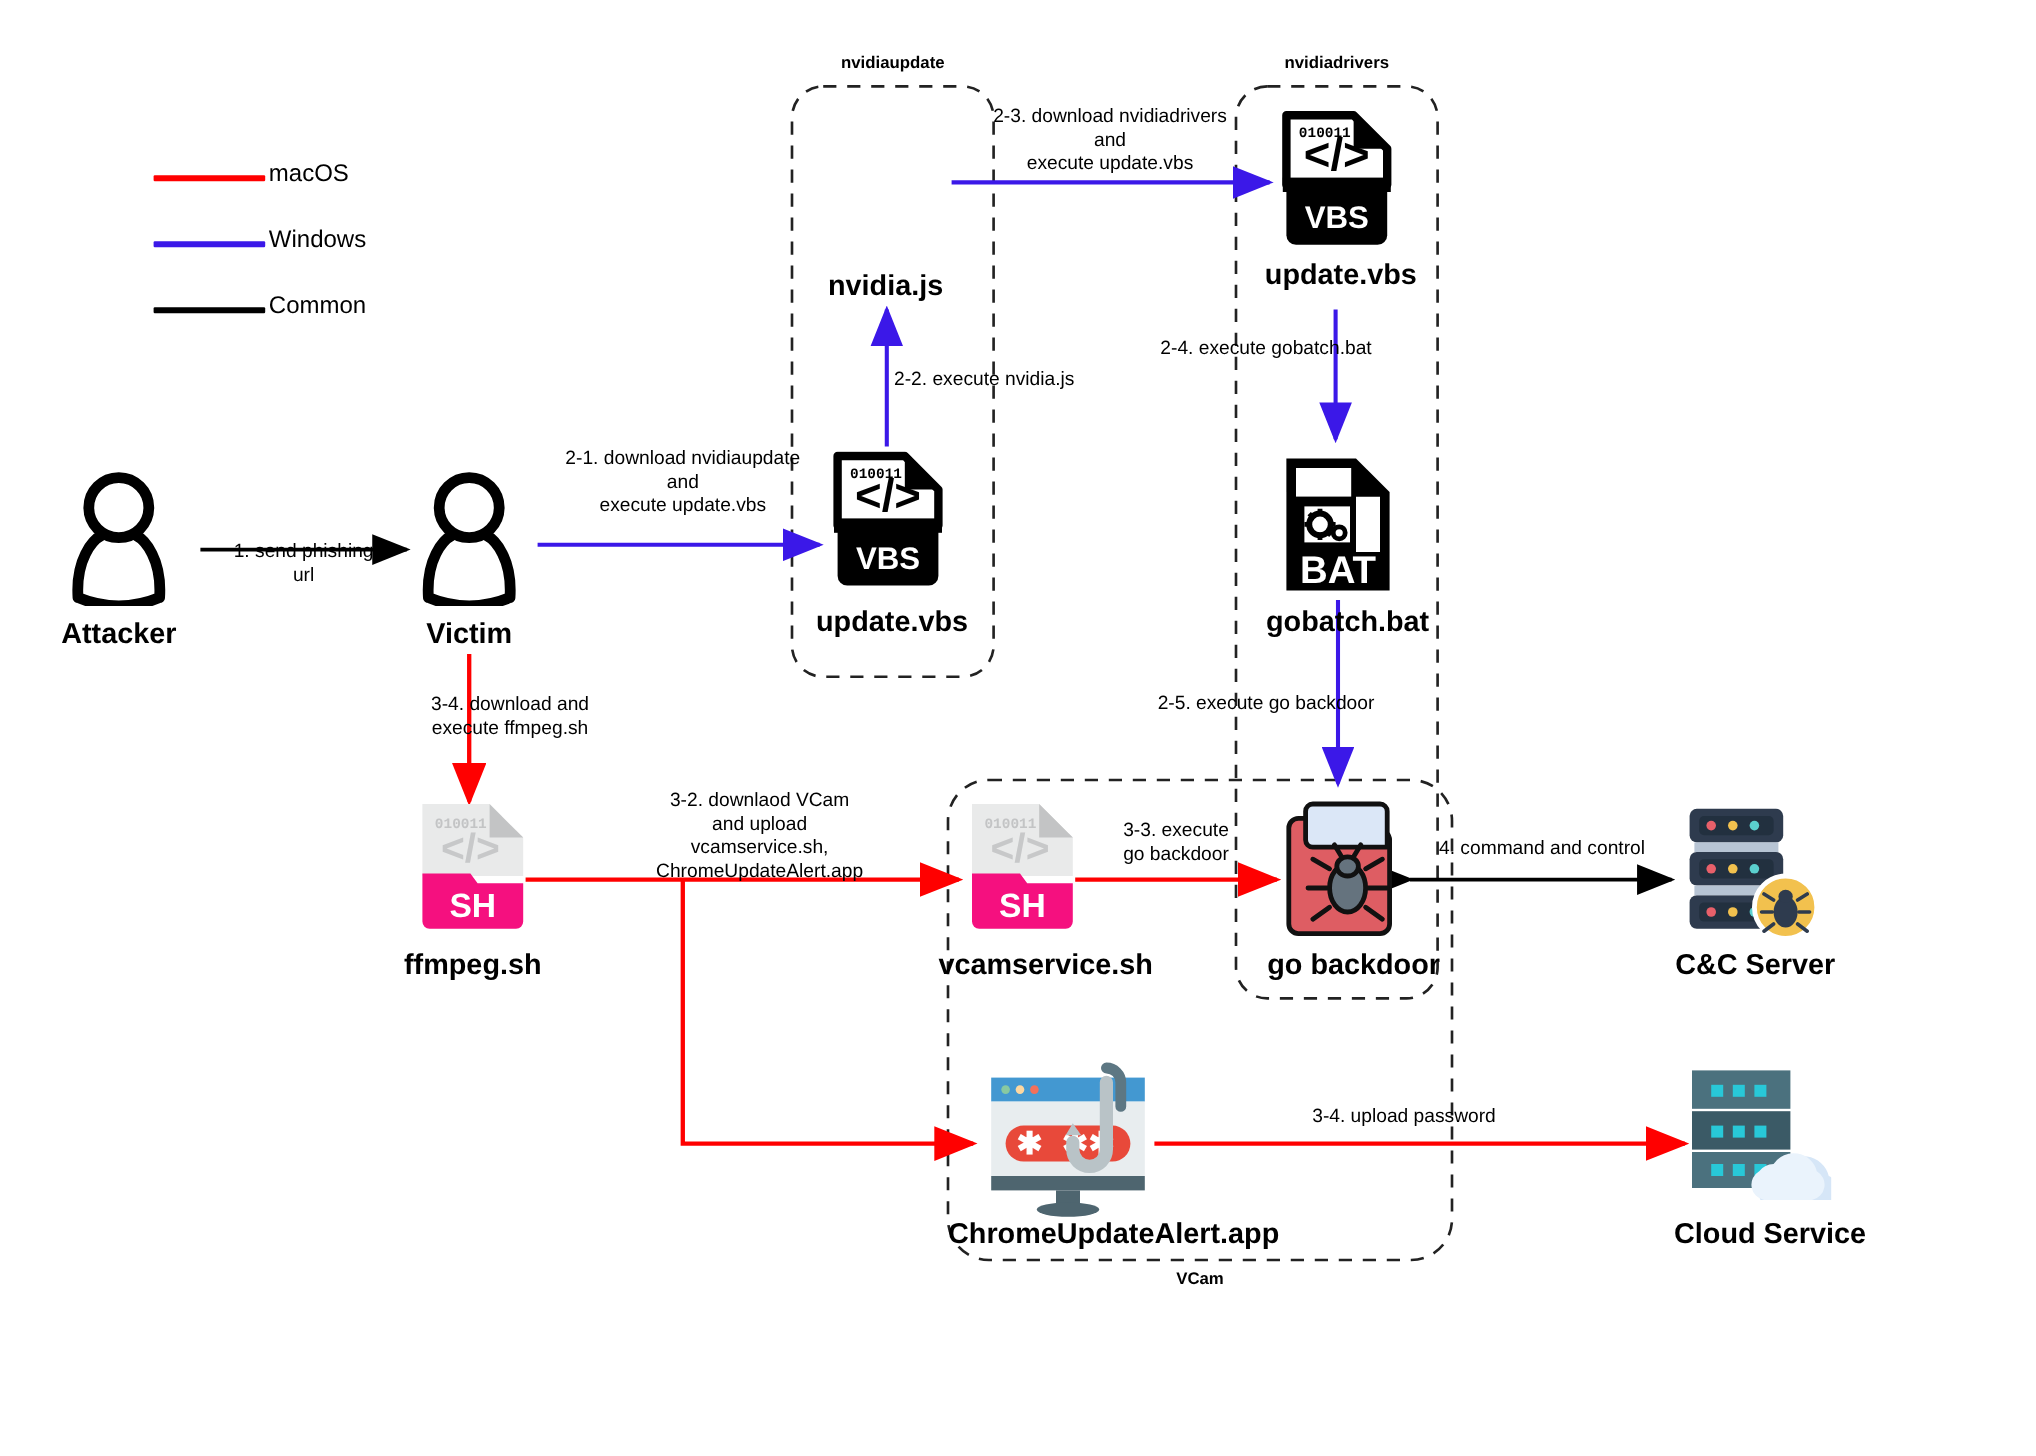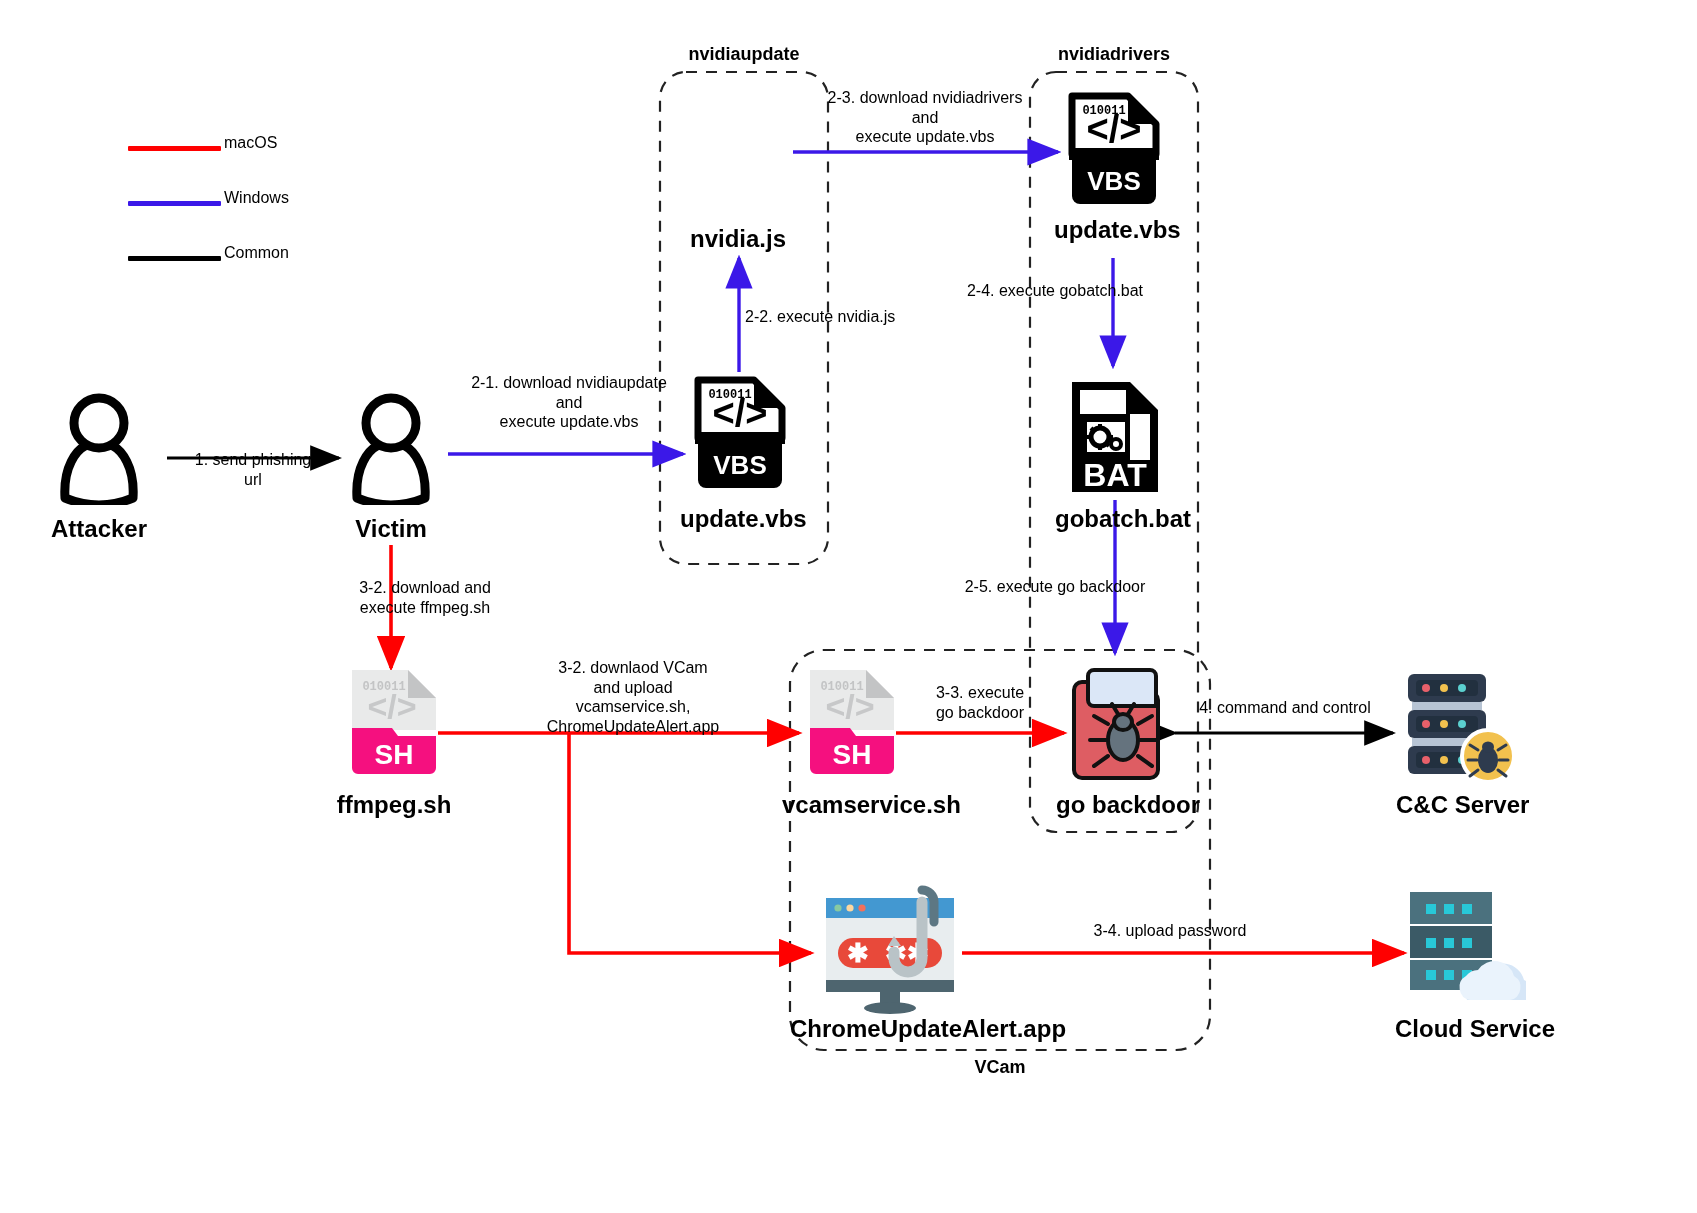--- a/index.html
+++ b/index.html
@@ -1,23 +1,23 @@
 <!DOCTYPE html>
 <html><head>
 <meta charset="utf-8">
 <style>
   html,body{margin:0;padding:0;background:#fff;}
   body{width:1697px;height:1213px;font-family:"Liberation Sans",sans-serif;position:relative;overflow:hidden;}
   #stage{position:absolute;left:0;top:0;width:1697px;height:1213px;}
   svg.layer{position:absolute;left:0;top:0;width:1697px;height:1213px;pointer-events:none;}
   .node{position:absolute;}
   .nlabel{position:absolute;text-align:center;font-weight:bold;font-size:24px;color:#000;white-space:nowrap;}
-  .grouplabel{position:absolute;text-align:center;font-weight:bold;font-size:18px;color:#000;white-space:nowrap;}
+  .grouplabel{position:absolute;text-align:center;font-weight:bold;font-size:14px;color:#000;white-space:nowrap;}
   .edgelabel{position:absolute;text-align:center;font-size:16px;color:#000;line-height:1.22;}
-  .legtext{position:absolute;font-size:16px;color:#000;}
+  .legtext{position:absolute;font-size:20px;color:#000;}
   .legline{position:absolute;height:5px;border-radius:1px;}
 </style>
 </head>
 <body>
 
 <div id="stage">
 
   <svg class="layer" viewBox="0 0 1697 1213">
     <defs>
       <marker id="ahBlue" markerWidth="10" markerHeight="8" refX="9" refY="4" orient="auto">
@@ -293,21 +293,21 @@
 
   <div class="edgelabel" style="left:930px;top:281px;width:250px;">
     <div>2-4. execute gobatch.bat</div>
   </div>
 
   <div class="edgelabel" style="left:925px;top:577px;width:260px;">
     <div>2-5. execute go backdoor</div>
   </div>
 
   <div class="edgelabel" style="left:300px;top:578px;width:250px;">
-    <div>3-2. download and</div>
+    <div>3-4. download and</div>
     <div>execute ffmpeg.sh</div>
   </div>
 
   <div class="edgelabel" style="left:508px;top:658px;width:250px;">
     <div>3-2. downlaod VCam</div>
     <div>and upload</div>
     <div>vcamservice.sh,</div>
     <div>ChromeUpdateAlert.app</div>
   </div>
 

